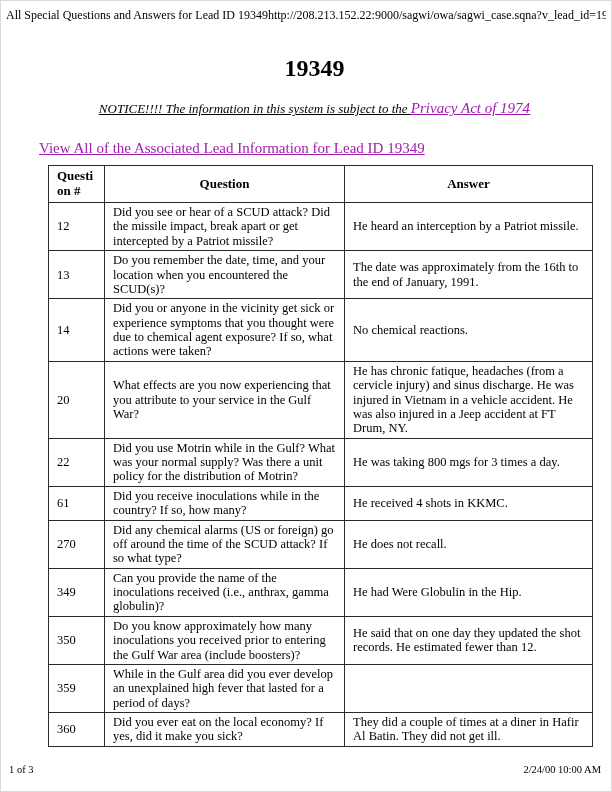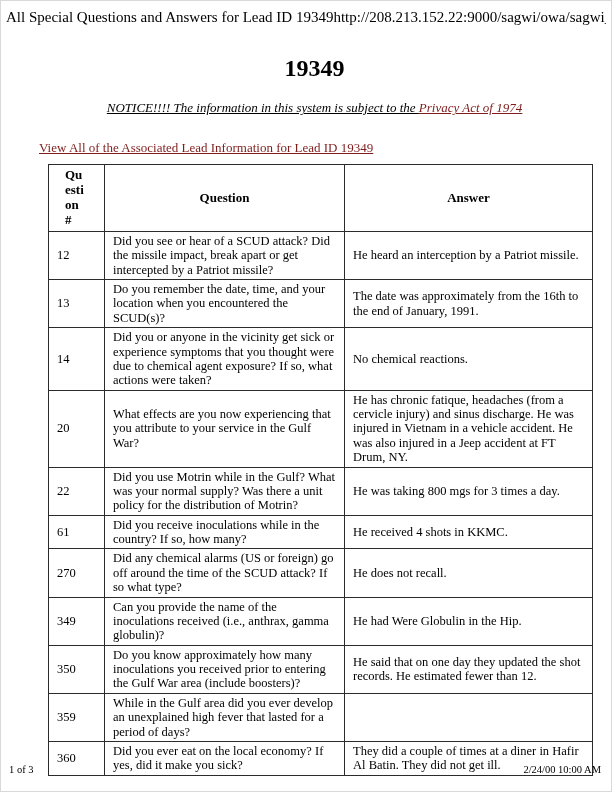--- a/index.html
+++ b/index.html
@@ -14,21 +14,21 @@
     box-sizing: border-box;
     border: 1px solid #d9d9d9;
   }
   .print-header {
     position: absolute;
     top: 8px;
     left: 5px;
     right: 5px;
     display: flex;
     justify-content: space-between;
-    font-size: 15px;
+    font-size: 12px;
     line-height: 1.1;
     white-space: nowrap;
     overflow: hidden;
   }
   .print-header .url { text-align: right; }
   .content {
     position: absolute;
     top: 44px;
     left: 38px;
     right: 21px;
@@ -43,43 +43,43 @@
   h1.page-title span { display: block; }
   .notice {
     text-align: center;
     font-style: italic;
     font-size: 13px;
     text-decoration: underline;
     margin: 0 0 22px 0;
   }
   .view-link-wrap { margin: 0 0 8px 0; }
   .view-link {
-    font-size: 13px;
-    color: #7f1d1d;
+    font-size: 15px;
+    color: #a21caf;
     text-decoration: underline;
     cursor: pointer;
   }
   table.qa-table {
     border-collapse: collapse;
     margin-left: 9px;
     width: 544px;
     table-layout: fixed;
   }
   table.qa-table th, table.qa-table td {
     border: 1px solid #2b2b2b;
     font-size: 12.5px;
     line-height: 1.15;
     padding: 2px 8px;
     vertical-align: middle;
     word-wrap: break-word;
   }
   table.qa-table th {
     font-size: 13px;
     font-weight: bold;
-    padding: 3px 16px;
+    padding: 3px 8px;
   }
   th.col-num-h { text-align: left; }
   th.col-q-h, th.col-a-h { text-align: center; }
   .col-num { width: 56px; }
   .col-q { width: 240px; }
   .col-a { width: 248px; }
   td.num-cell { text-align: left; font-size: 13px; }
   td.q-cell, td.a-cell { text-align: left; }
   .page-footer {
     position: absolute;

